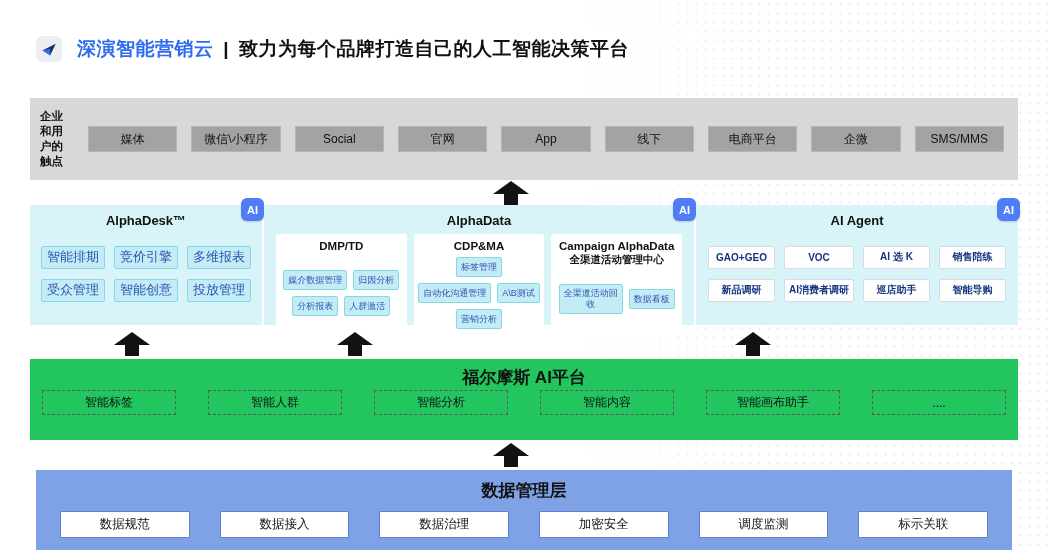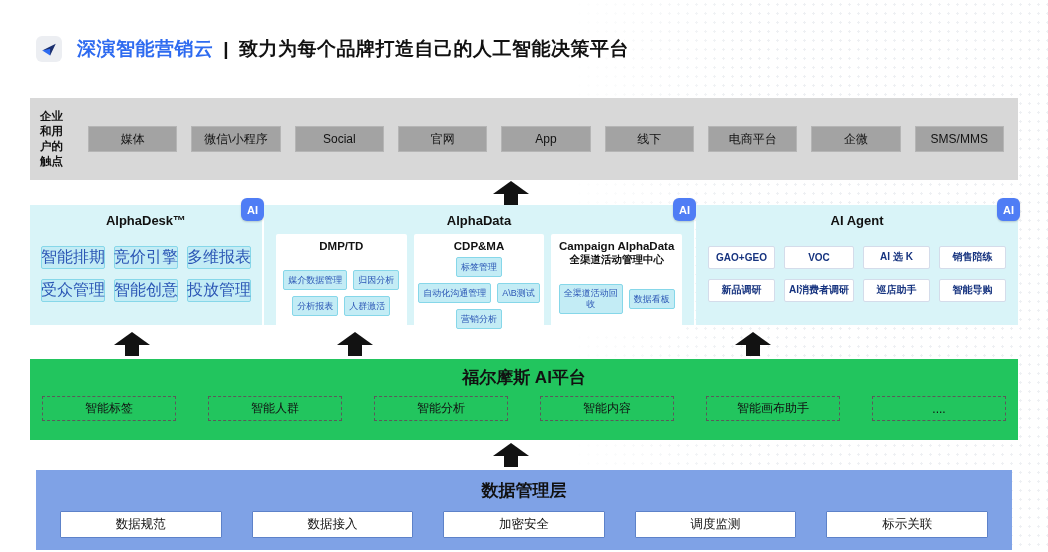--- a/index.html
+++ b/index.html
@@ -50,37 +50,37 @@
   .panel { position:relative; background:#d9f4f8; display:flex; flex-direction:column; padding:8px 12px 10px 12px; }
   .panel-alphadesk { width:232px; flex:0 0 auto; }
   .panel-alphadata { width:430px; flex:0 0 auto; }
   .panel-aiagent { flex:1; }
   .panel-title { text-align:center; font-size:13px; font-weight:bold; color:#111; }
   .ai-badge { position:absolute; top:-7px; right:-2px; width:23px; height:23px; border-radius:6px; background:#4f7df5; color:#fff; font-size:11px; font-weight:bold; display:flex; align-items:center; justify-content:center; box-shadow:0 1px 2px rgba(0,0,0,.18); }
 
   .chip-grid { flex:1; display:grid; align-content:center; justify-content:center; gap:10px 9px; margin-top:4px; }
   .cols3 { grid-template-columns:repeat(3, 64px); }
   .cols4 { grid-template-columns:repeat(4, 1fr); }
-  .chip { background:#c3ecf5; border:1px solid #86d7e9; color:#2b56b5; border-radius:2px; font-size:16px; height:23px; display:flex; align-items:center; justify-content:center; white-space:nowrap; padding:0 4px; }
+  .chip { background:#c3ecf5; border:1px solid #86d7e9; color:#2b56b5; border-radius:2px; font-size:13px; height:23px; display:flex; align-items:center; justify-content:center; white-space:nowrap; padding:0 4px; }
   .white-chip { background:#fff; border:1px solid #d4dcea; color:#16337f; font-weight:bold; font-size:10px; }
 
   
   .subpanels { flex:1; display:flex; gap:7px; margin-top:6px; }
   .subpanel { flex:1; background:#fff; border-radius:2px; padding:6px 4px 6px 4px; display:flex; flex-direction:column; }
   .sub-title { text-align:center; font-weight:bold; font-size:11.5px; color:#111; line-height:1.15; }
   .sub-title .l2 { display:block; font-size:10.5px; }
   .sub-chips { flex:1; display:flex; flex-wrap:wrap; gap:6px; align-content:center; justify-content:center; margin-top:4px; }
   .sub-chips .chip { font-size:9px; height:20px; padding:0 4px; }
   .campaign-chips { align-items:center; }
   .campaign-chips .chip-wide { width:64px; height:auto; min-height:30px; white-space:normal; text-align:center; line-height:1.2; padding:2px 3px; }
 
   
   .ai-platform { margin:0 30px; height:81px; background:#22c55e; padding:7px 10px 0 10px; }
   .band-title { text-align:center; font-size:17px; font-weight:bold; color:#111; }
-  .dashed-row { display:flex; gap:32px; margin-top:7px; padding:0 2px;justify-content:flex-end; }
+  .dashed-row { display:flex; gap:32px; margin-top:1px; padding:0 2px;justify-content:flex-end; }
   .dashed-box { flex:1; height:25px; border:1.5px dashed #5a5a5a; display:flex; align-items:center; justify-content:center; font-size:12px; color:#111; white-space:nowrap; }
 
   
   .data-layer { margin:0 36px; height:80px; background:#7fa2e6; padding:9px 24px 10px 24px; }
   .white-row { display:flex; gap:30px; margin-top:9px; }
   .white-box { flex:1; height:27px; background:#fff; border:1px solid #5d82c9; border-radius:1px; display:flex; align-items:center; justify-content:center; font-size:12.5px; color:#111; white-space:nowrap; }
 </style>
 </head>
 <body>
 
@@ -218,20 +218,21 @@
 
     <div class="gap2">
       <div class="arrow-up"></div>
     </div>
 
     <div class="data-layer">
       <div class="band-title">数据管理层</div>
       <div class="white-row">
         <div class="white-box">数据规范</div>
         <div class="white-box">数据接入</div>
+        <div class="white-box">数据治理</div>
         <div class="white-box">加密安全</div>
         <div class="white-box">调度监测</div>
         <div class="white-box">标示关联</div>
       </div>
     </div>
 
   </div>
 </div>
 
 </body></html>

